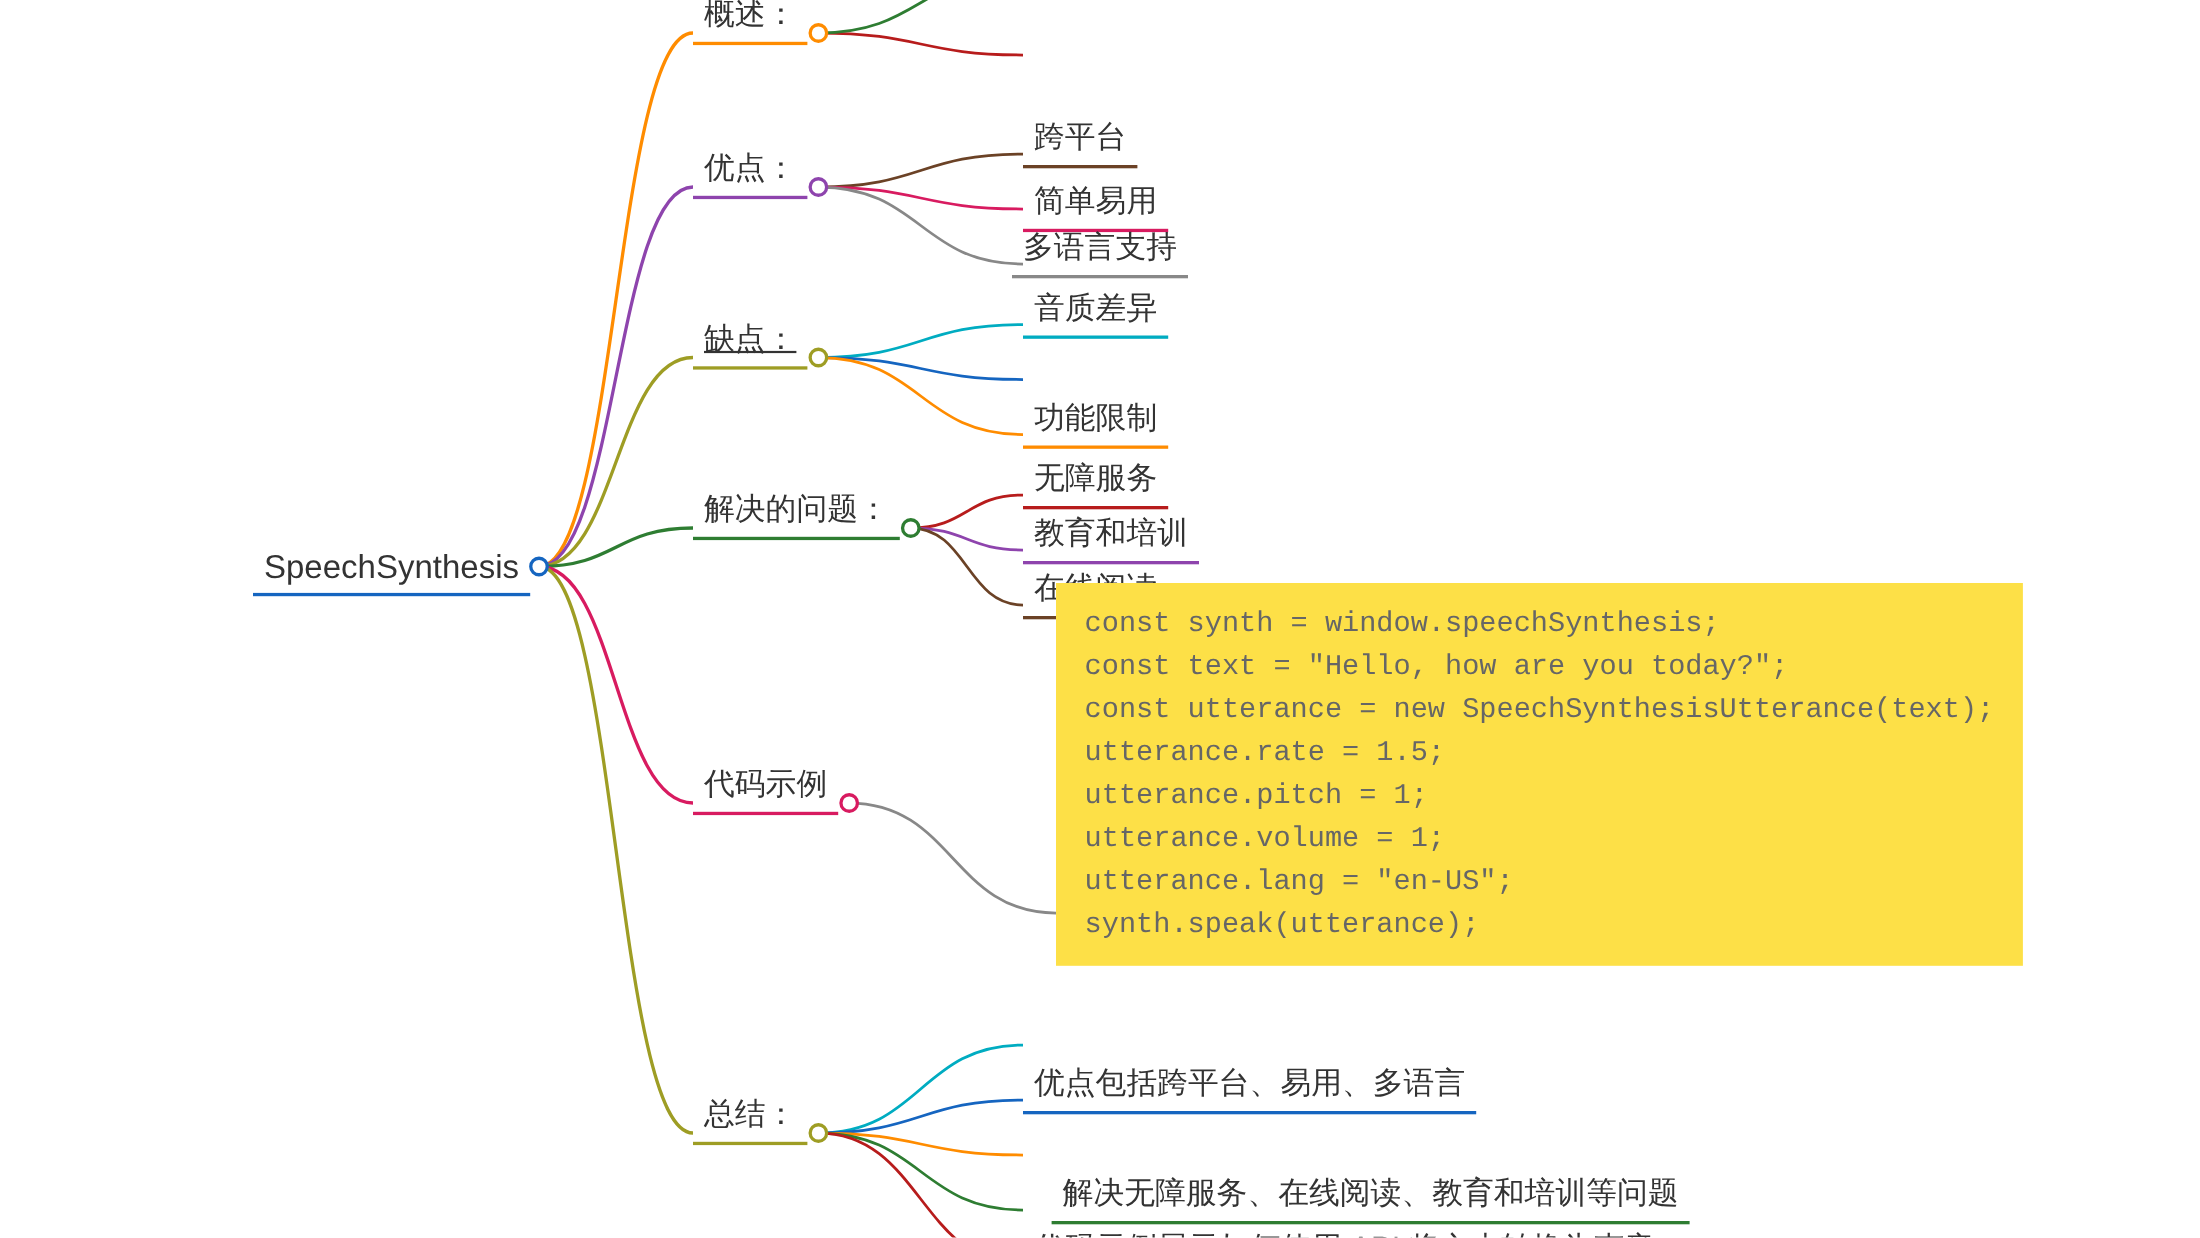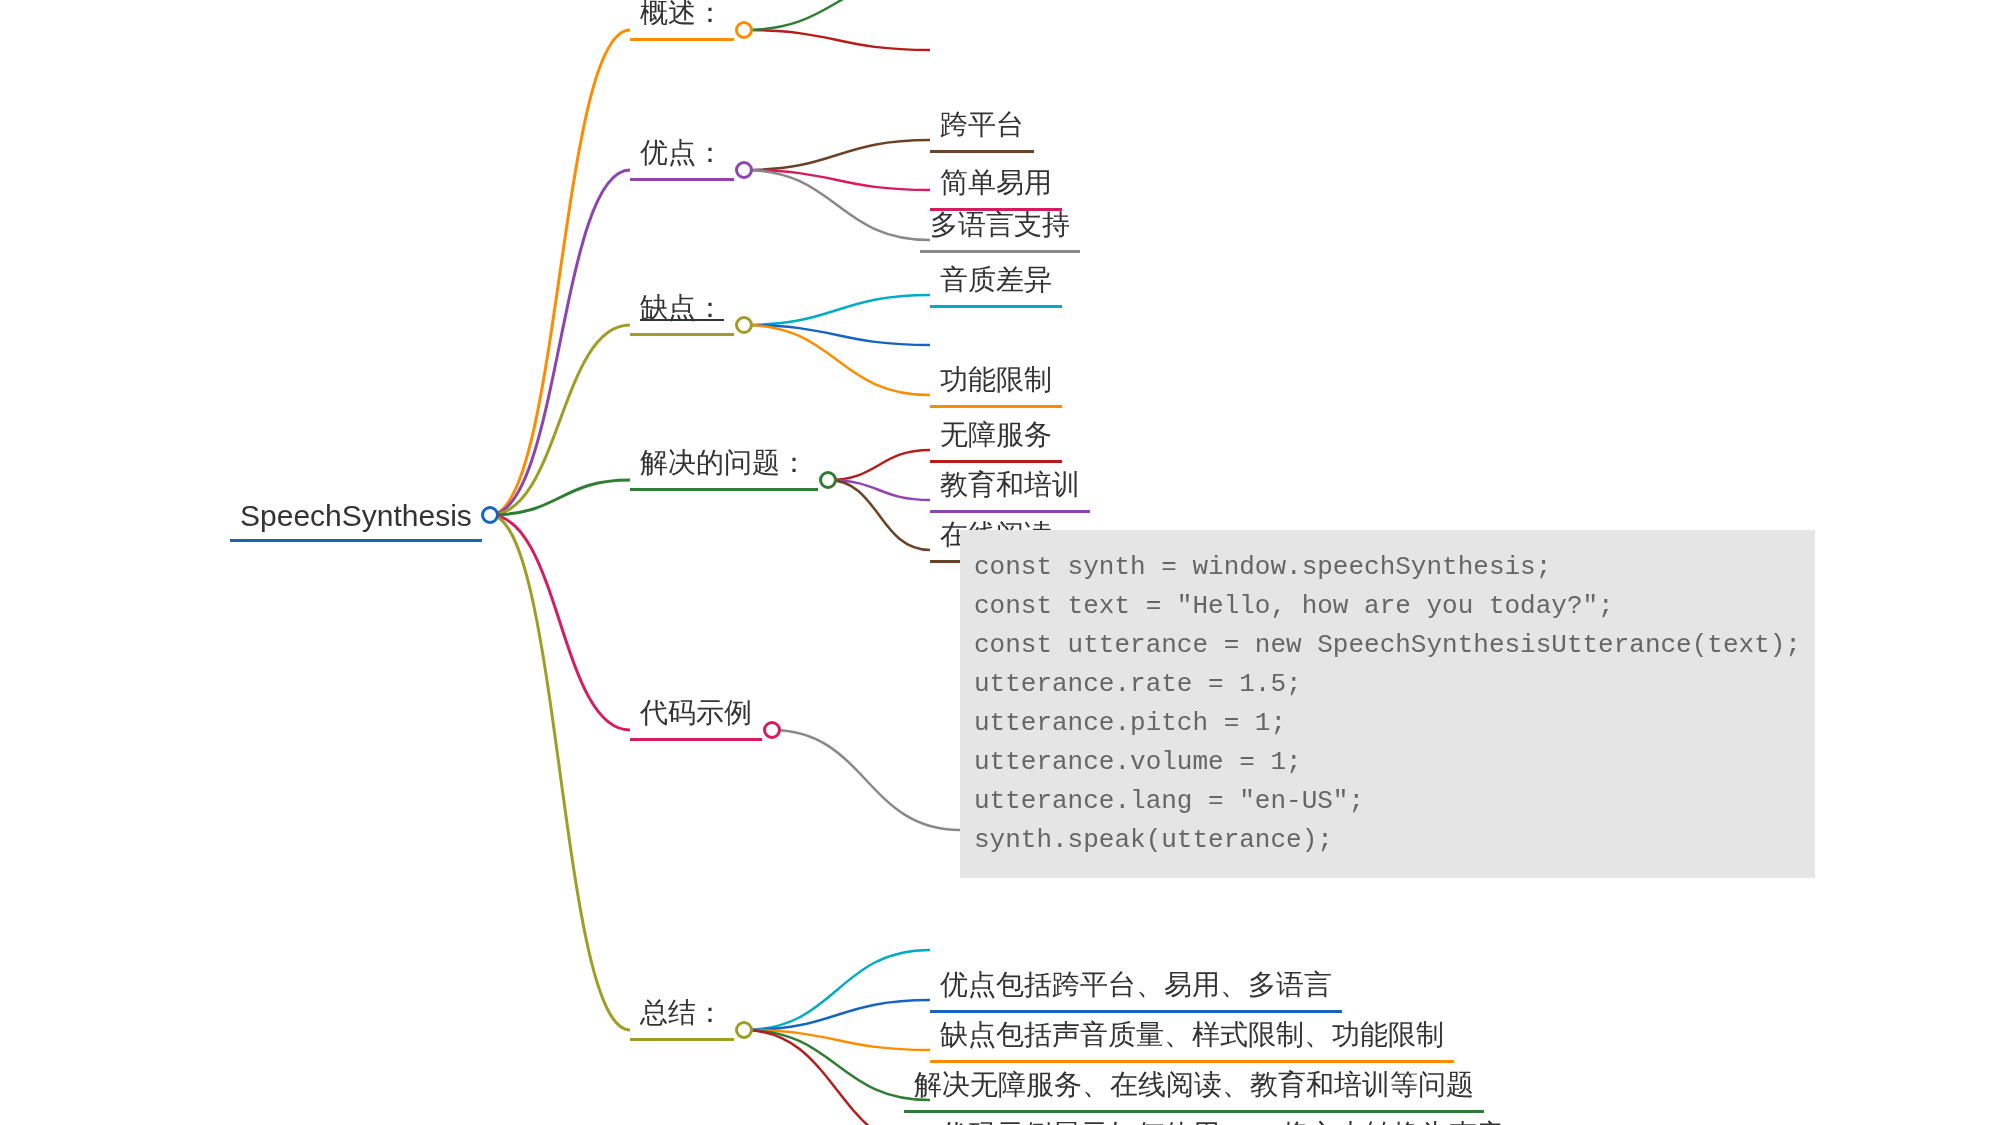--- a/index.html
+++ b/index.html
@@ -18,25 +18,25 @@
   .joint {
     position: absolute;
     width: 18px; height: 18px;
     border: 3px solid;
     border-radius: 50%;
     background: #fff;
     transform: translate(-50%, -50%);
   }
   .codebox {
     position: absolute;
-    background: #e5e5e5;
+    background: #fde047;
     font-family: "Courier New", monospace;
     font-size: 26px;
     color: #666;
-    padding: 18px 14px;
+    padding: 18px 26px;
     line-height: 1.5;
     white-space: pre;
   }
 </style>
 </head>
 <body>
 
 <div class="canvas">
   <svg class="links">
       <path d="M 490 515 C 560 515, 560 30, 630 30" stroke="#ff8c00" stroke-width="3" fill="none"></path>
@@ -87,16 +87,15 @@
 const text = "Hello, how are you today?";
 const utterance = new SpeechSynthesisUtterance(text);
 utterance.rate = 1.5;
 utterance.pitch = 1;
 utterance.volume = 1;
 utterance.lang = "en-US";
 synth.speak(utterance);</div>
     <div class="node" style="left: 630px; top: 990px; border-bottom-color: rgb(158, 157, 36);">总结：</div>
     <div class="joint" style="left: 744px; top: 1030px; border-color: rgb(158, 157, 36);"></div>
     <div class="node" style="left: 930px; top: 962px; border-bottom-color: rgb(21, 101, 192);">优点包括跨平台、易用、多语言</div>
-    <div class="node" style="left: 930px; top: 1012px; border-bottom-color: rgb(255, 140, 0);">缺点包括声音质量、样式限制、功能限制</div>
-    <div class="node" style="left: 904px; top: 1062px; border-bottom-color: rgb(46, 125, 50);">解决无障服务、在线阅读、教育和培训等问题</div>
+    <div class="node" style="left: 956px; top: 1062px; border-bottom-color: rgb(46, 125, 50);">解决无障服务、在线阅读、教育和培训等问题</div>
     <div class="node" style="left: 930px; top: 1112px; border-bottom-color: rgb(183, 28, 28);">代码示例展示如何使用 API 将文本转换为声音</div>
   </div>
 
 </body></html>

